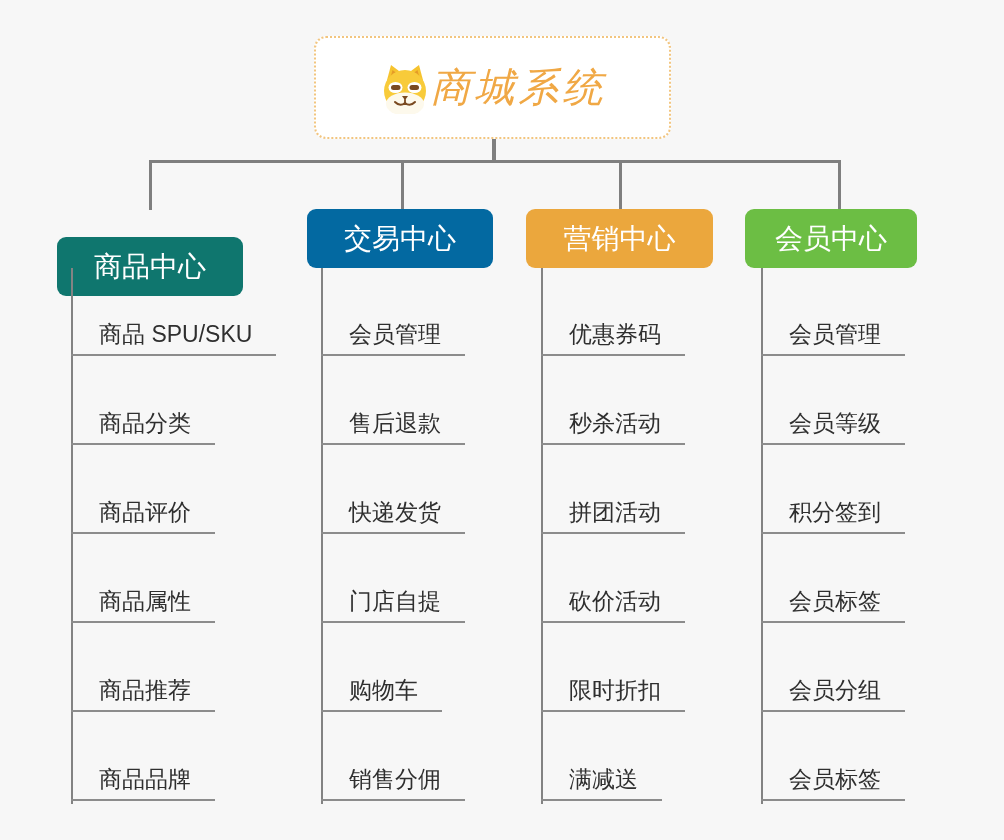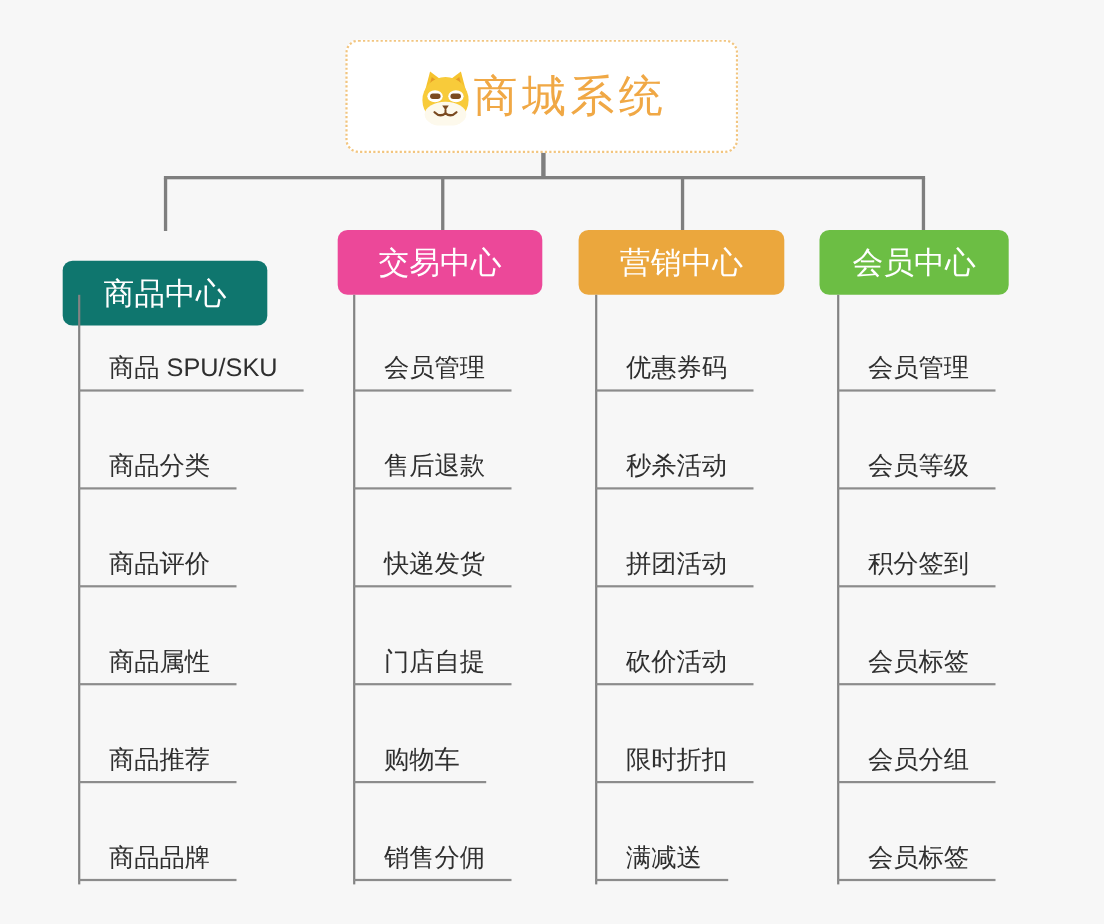--- a/index.html
+++ b/index.html
@@ -14,21 +14,21 @@
     overflow:hidden;
   }
 
   
   .root-node{
     position:absolute;left:314px;top:36px;width:357px;height:103px;
     background:#ffffff;
     border:2px dotted #f2c57f;
     border-radius:12px;
     box-sizing:border-box;
-    display:flex;align-items:center;justify-content:center;
+    display:flex;align-items:center;justify-content:center;font-style:italic;
   }
   .root-title{
     font-size:40px;
     letter-spacing:4px;
     color:#f0a845;
     white-space:nowrap;
   }
 
   
   .conn{position:absolute;background:#7f7f7f;}
@@ -101,21 +101,21 @@
   <div class="conn conn-stub"></div>
   <div class="conn conn-rail"></div>
   <div class="conn conn-drop drop-1"></div>
   <div class="conn conn-drop drop-2"></div>
   <div class="conn conn-drop drop-3"></div>
   <div class="conn conn-drop drop-4"></div>
 
   <div class="branch-box box-1" style="background: #0f766e; margin-top: 28px;">
     <span>商品中心</span>
   </div>
-  <div class="branch-box box-2" style="background: #ec4899;">
+  <div class="branch-box box-2" style="background: #0369a1;">
     <span>交易中心</span>
   </div>
   <div class="branch-box box-3" style="background: rgb(235, 167, 61);">
     <span>营销中心</span>
   </div>
   <div class="branch-box box-4" style="background: rgb(108, 190, 68);">
     <span>会员中心</span>
   </div>
 
   <div class="branch-vline vline-1"></div>

